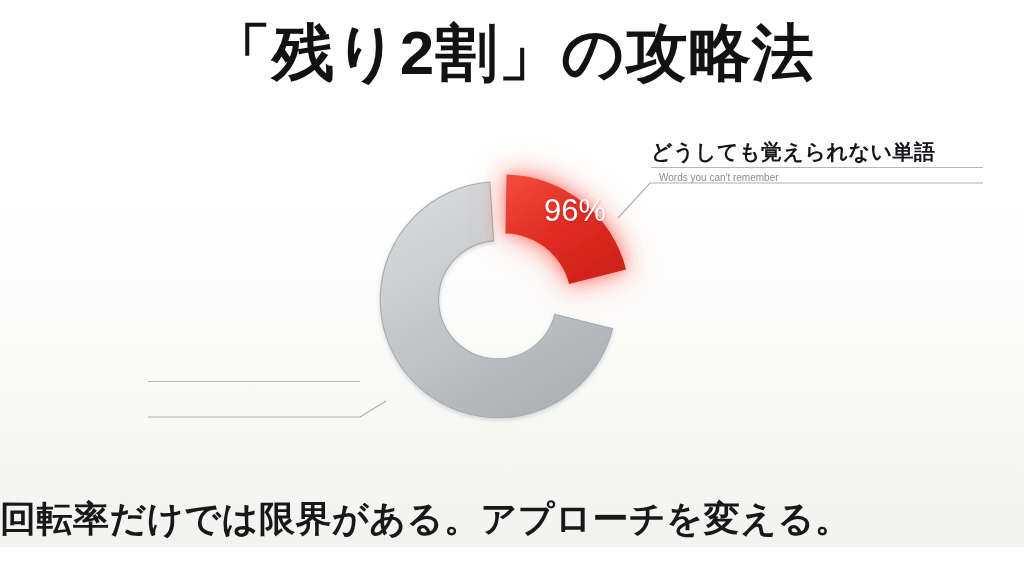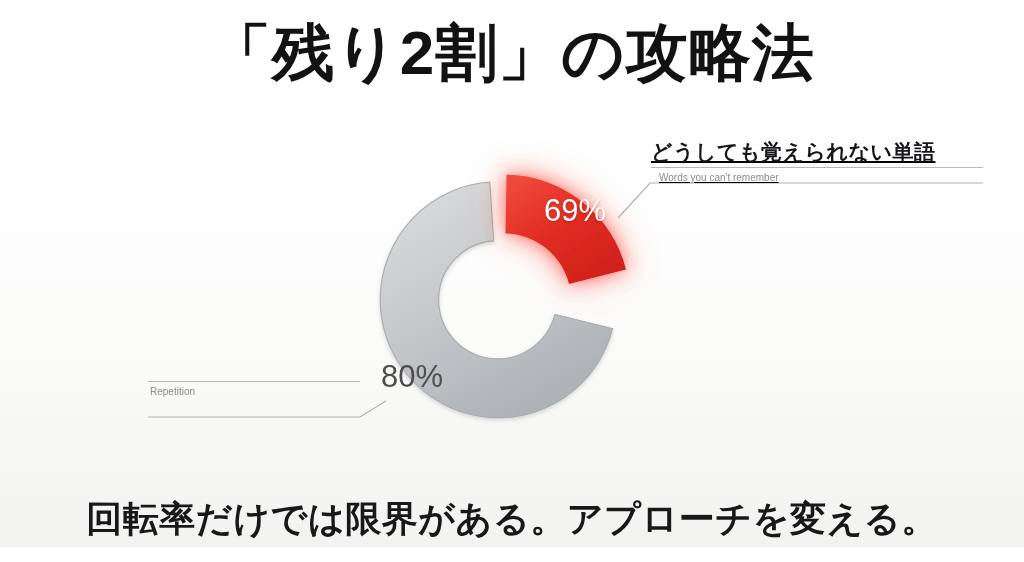--- a/index.html
+++ b/index.html
@@ -97,40 +97,38 @@
     font-weight: 400;
     color: #8c8c8e;
     white-space: nowrap;
     line-height: 1.2;
   }
 
   #callout-red {
     left: 651px;
     top: 140px;
     width: 332px;
-    text-decoration: underline;
   }
   #callout-red .rule { width: 332px; }
   #callout-red .en { padding-left: 8px; }
 
   #callout-gray {
     left: 148px;
     top: 378px;
     width: 212px;
   }
   #callout-gray .rule { width: 212px; }
   #callout-gray .en { padding-left: 2px; }
 
   
   #caption {
     position: absolute;
     left: 0;
     top: 495px;
     width: 1024px;
-    text-align: center;
     font-size: 36px;
     font-weight: 700;
     color: #18181a;
     letter-spacing: .5px;
     white-space: nowrap;
   }
 </style>
 </head>
 <body>
 
@@ -184,32 +182,30 @@
                  L 568.99 283.95
                  A 67 67 0 0 0 505.43 233.44
                  Z" fill="url(#grad-red)"></path>
       </g>
 
       <polyline points="618,218 650,183 983,183" fill="none" stroke="#b0b0b0" stroke-width="1.2"></polyline>
 
       <polyline points="386,401 360,417 148,417" fill="none" stroke="#b0b0b0" stroke-width="1.2"></polyline>
     </svg>
 
-    <div class="pct-label" id="pct-red">69%</div>
-
-    <div class="pct-label" id="pct-gray">80%</div>
+    <div class="pct-label" id="pct-red">96%</div>
+
 
     <div class="callout" id="callout-red">
       <div class="jp">どうしても覚えられない単語</div>
       <div class="rule"></div>
       <div class="en">Words you can't remember</div>
     </div>
 
     <div class="callout" id="callout-gray">
       <div class="rule"></div>
-      <div class="en">Repetition</div>
     </div>
 
   </div>
 
   <div id="caption">回転率だけでは限界がある。アプローチを変える。</div>
 
 </div>
 
 </body></html>

